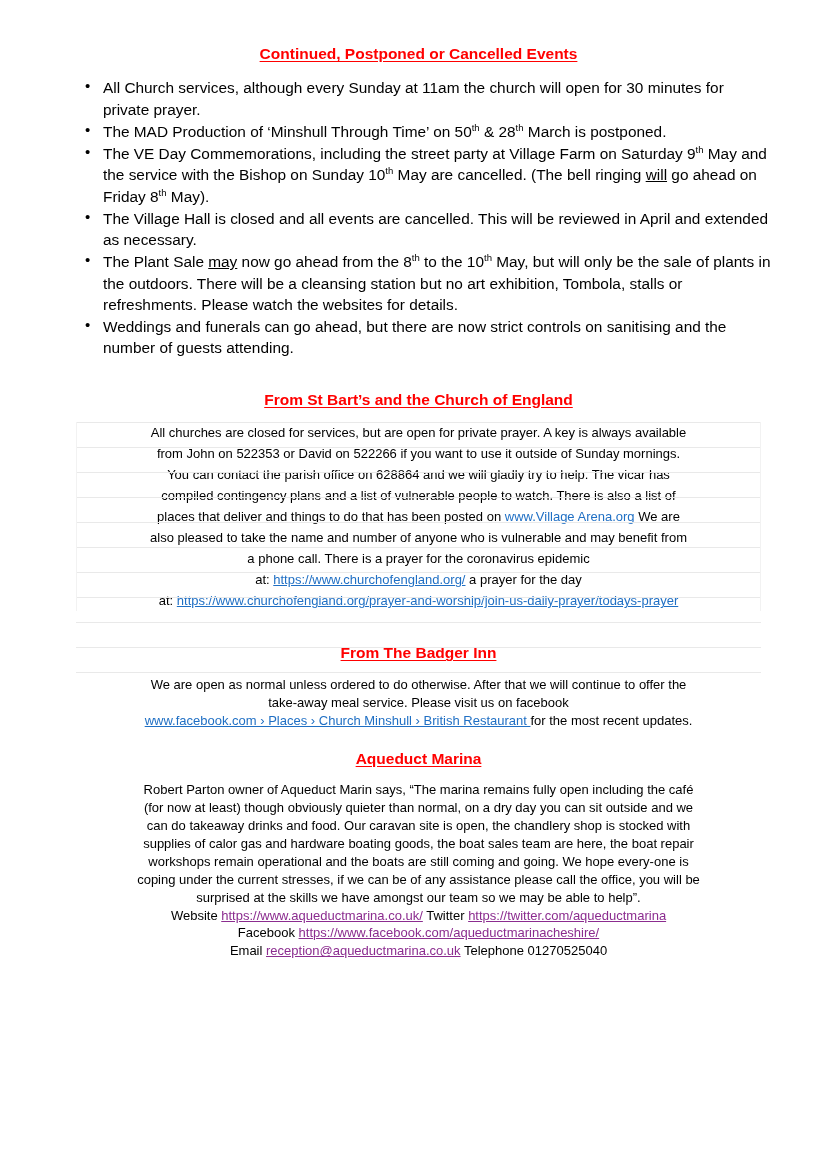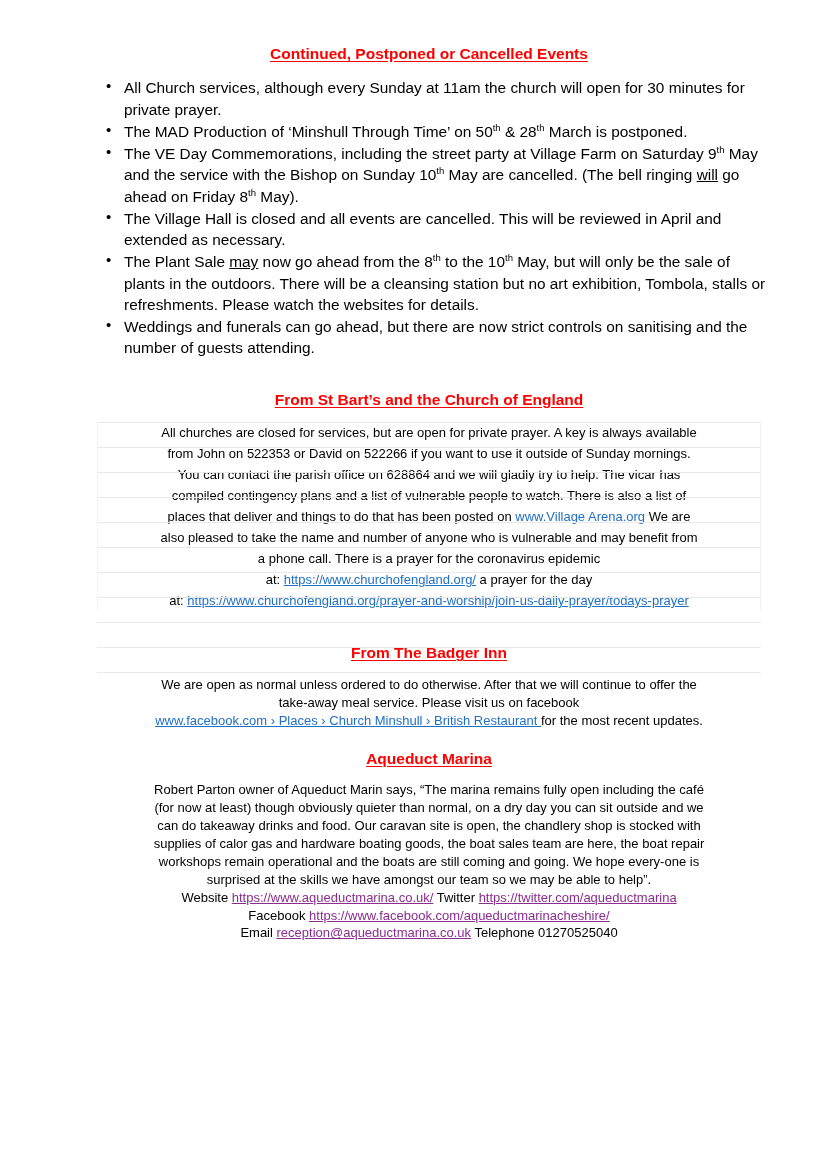--- a/index.html
+++ b/index.html
@@ -12,21 +12,21 @@
     height: 1169px;
     font-family: "Liberation Sans", sans-serif;
     color: #000000;
     -webkit-font-smoothing: antialiased;
   }
   .page {
     position: relative;
     width: 826px;
     height: 961px;
     box-sizing: border-box;
-    padding: 44px 52px 0 84px;
+    padding: 44px 52px 0 63px;
     overflow: hidden;
   }
 
   
   .heading {
     color: #FF0000;
     font-weight: bold;
     text-align: center;
     font-size: 15.5px;
     line-height: 1.25;
@@ -177,19 +177,20 @@
   <h2 class="heading">
     <span>Aqueduct Marina</span>
   </h2>
 
   <div class="center-block tight" id="marina-block">
       <div><span>Robert Parton owner of Aqueduct Marin says, “The marina remains fully open including the café</span></div>
       <div><span>(for now at least)  though obviously quieter than normal,  on a dry day you can sit outside and we</span></div>
       <div><span>can do takeaway drinks and food. Our caravan site is open, the chandlery shop is stocked with</span></div>
       <div><span>supplies of calor gas and hardware boating goods, the boat sales team are here, the boat repair</span></div>
       <div><span>workshops remain operational and the boats are still coming and going. We hope every-one is</span></div>
+      <div><span>coping under the current stresses, if we can be of any assistance please call the office, you will be</span></div>
       <div><span>surprised at the skills we have amongst our team so we may be able to help”.</span></div>
       <div><span>Website </span><a class="link-purple" href="#">https://www.aqueductmarina.co.uk/</a><span>   Twitter </span><a class="link-purple" href="#">https://twitter.com/aqueductmarina</a></div>
       <div><span>Facebook </span><a class="link-purple" href="#">https://www.facebook.com/aqueductmarinacheshire/</a></div>
       <div><span>Email </span><a class="link-purple" href="#">reception@aqueductmarina.co.uk</a><span>  Telephone 01270525040</span></div>
     </div>
 
 </div>
 
 </body></html>

